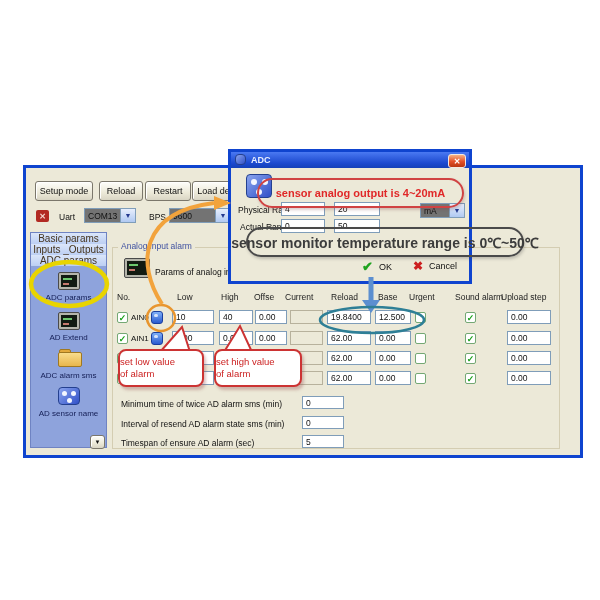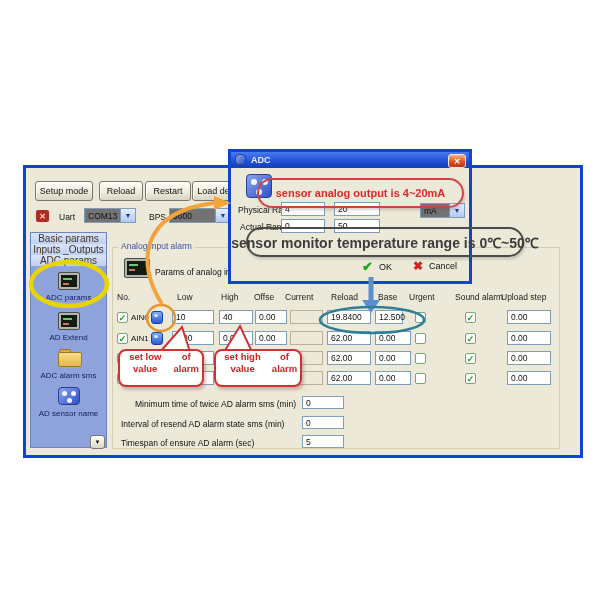--- a/index.html
+++ b/index.html
@@ -46,22 +46,22 @@
   .group{border:1px solid #d4cdb2;}
   .grouptitle{font-size:8.5px;color:#3f51a0;background:#ece9d8;padding:0 3px;}
   
   .overlay{left:0;top:0;z-index:50;pointer-events:none;}
   .stadium{border-radius:17px;z-index:60;display:flex;align-items:center;justify-content:center;pointer-events:none;box-sizing:border-box;}
   .note-red-border{border:2px solid #d04343;box-shadow:1px 2px 3px rgba(120,60,60,.25);}
   .note-dark-border{border:2px solid #4a4a4a;box-shadow:1px 2px 3px rgba(60,60,60,.25);}
   .note-red{color:#e02828;font-weight:bold;font-size:11px;white-space:nowrap;}
   .note-dark{color:#3c3c3c;font-weight:bold;font-size:14px;white-space:nowrap;}
   .callout{background:#fff;border:2px solid #cc3333;border-radius:8px;box-shadow:2px 3px 3px rgba(150,80,80,.35);
-           color:#cc2222;font-weight:bold;font-size:9.5px;text-align:center;line-height:1.3;
-           display:flex;flex-direction:row;justify-content:center;z-index:60;pointer-events:none;box-sizing:border-box;}
+           color:#cc2222;font-weight:normal;font-size:9.5px;text-align:left;line-height:1.3;
+           display:flex;flex-direction:column;justify-content:center;z-index:60;pointer-events:none;box-sizing:border-box;}
   .okgrp{display:flex;align-items:center;gap:6px;font-size:9px;}
   .okcheck{color:#1fa31f;font-size:13px;font-weight:bold;}
   .cancelx{color:#cc2020;font-size:12px;font-weight:bold;}
 </style>
 </head>
 <body>
 
 <div id="screen">
 
   <div class="abs win">
@@ -136,21 +136,21 @@
       <div class="abs cb" style="left:91px;top:144px;">
           <span>✓</span>
         </div>
       <div class="abs lbl" style="left:105px;top:145px;font-size:8px;">AIN0</div>
       <div class="abs rowbtn" style="left:125px;top:143px;width:12px;height:13px;"></div>
       <div class="abs field" style="left:146px;top:142px;width:42px;height:14px;">10</div>
       <div class="abs field" style="left:193px;top:142px;width:34px;height:14px;">40</div>
       <div class="abs field" style="left:229px;top:142px;width:32px;height:14px;">0.00</div>
       <div class="abs field dfield" style="left:264px;top:142px;width:33px;height:14px;"></div>
       <div class="abs field" style="left:301px;top:142px;width:44px;height:14px;">19.8400</div>
-      <div class="abs field" style="left:349px;top:142px;width:28px;height:14px;">12.500</div>
+      <div class="abs field" style="left:349px;top:142px;width:36px;height:14px;">12.500</div>
       <div class="abs cb" style="left:389px;top:144px;"></div>
       <div class="abs cb" style="left:439px;top:144px;">
           <span>✓</span>
         </div>
       <div class="abs field" style="left:481px;top:142px;width:44px;height:14px;">0.00</div>
     </div>
 
     <div>
       <div class="abs cb" style="left:91px;top:165px;">
           <span>✓</span>
@@ -197,21 +197,21 @@
       <div class="abs field dfield" style="left:264px;top:203px;width:33px;height:14px;"></div>
       <div class="abs field" style="left:301px;top:203px;width:44px;height:14px;">62.00</div>
       <div class="abs field" style="left:349px;top:203px;width:36px;height:14px;">0.00</div>
       <div class="abs cb" style="left:389px;top:205px;"></div>
       <div class="abs cb" style="left:439px;top:205px;">
           <span>✓</span>
         </div>
       <div class="abs field" style="left:481px;top:203px;width:44px;height:14px;">0.00</div>
     </div>
 
-    <div class="abs lbl" style="left:109px;top:231px;">Minimum time of twice AD alarm sms (min)</div>
+    <div class="abs lbl" style="left:95px;top:231px;">Minimum time of twice AD alarm sms (min)</div>
     <div class="abs field" style="left:276px;top:228px;width:42px;height:13px;">0</div>
     <div class="abs lbl" style="left:95px;top:251px;">Interval of resend AD alarm state sms (min)</div>
     <div class="abs field" style="left:276px;top:248px;width:42px;height:13px;">0</div>
     <div class="abs lbl" style="left:95px;top:270px;">Timespan of ensure AD alarm (sec)</div>
     <div class="abs field" style="left:276px;top:267px;width:42px;height:13px;">5</div>
   </div>
 
   <div class="abs dlg">
     <div class="abs dlgtitle">
       <div class="abs sensor" style="left:4px;top:2px;width:11px;height:11px;"></div>

